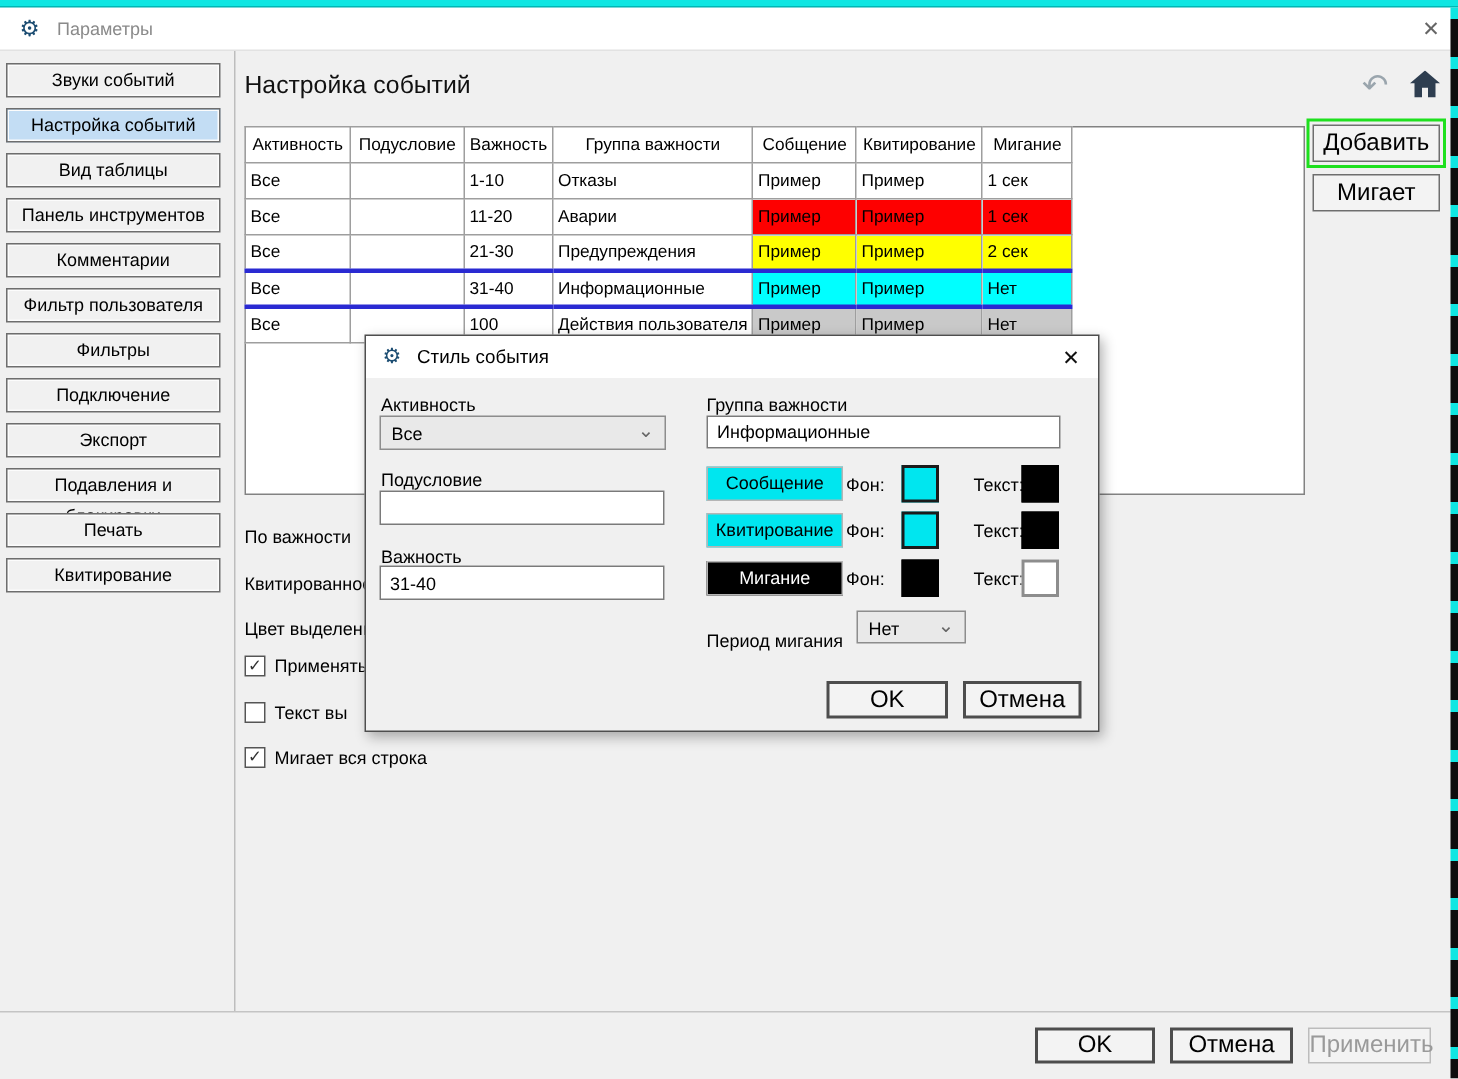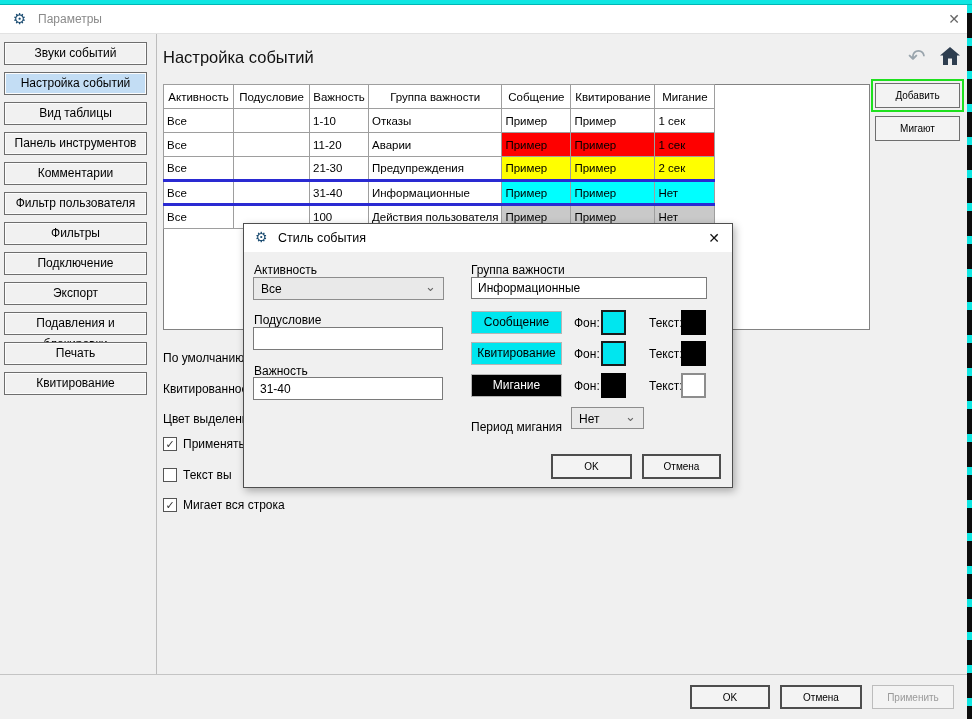--- a/index.html
+++ b/index.html
@@ -47,21 +47,21 @@
     font-size:11.5px; font-weight:normal; white-space:nowrap; overflow:hidden; }
   table.events th { text-align:center; background:#fff; }
   table.events td { text-align:left; background:#fff; }
   tr.sel td { border-top:3px solid #2a2ad2; border-bottom:3px solid #2a2ad2; }
   .bg-red { background:#fe0000 !important; }
   .bg-yellow { background:#ffff00 !important; }
   .bg-cyan { background:#00ffff !important; }
   .bg-gray { background:#c9c9c9 !important; }
 
   .add-wrap { position:absolute; left:871px; top:74px; border:2px solid #1ee01e; padding:2px; background:#f0f0f0; }
-  .btn { background:#f3f3f3; border:1px solid #6e6e6e; font-size:10px; color:#000;
+  .btn { background:#f3f3f3; border:1px solid #6e6e6e; font-size:16px; color:#000;
     text-align:center; cursor:pointer; font-family:inherit; }
   .btn-add { width:85px; height:25px; }
   .btn-del { position:absolute; left:875px; top:111px; width:85px; height:25px; }
 
   .bg-label { position:absolute; left:163px; font-size:12px; color:#000; white-space:nowrap; }
   .chk-row { position:absolute; left:163px; display:flex; align-items:center; gap:6px; white-space:nowrap; }
   .chk-box { width:14px; height:14px; background:#fff; border:1px solid #555; font-size:11px;
     line-height:12px; text-align:center; color:#333; cursor:pointer; }
 
   
@@ -84,21 +84,21 @@
   .dd { position:absolute; background:#e9e9e9; border:1px solid #8d8d8d; cursor:pointer; }
   .dd .dd-text { position:absolute; left:7px; top:4px; font-size:12px; }
   .dd .dd-arrow { position:absolute; right:7px; top:1px; font-size:13px; color:#666; }
   .txt { position:absolute; background:#fff; border:1px solid #7a7a7a; font-family:inherit;
     font-size:12px; padding:0 6px; color:#000; }
 
   .style-btn { position:absolute; left:227px; width:91px; height:23px; border:1px solid #b5b5b5;
     font-size:12px; text-align:center; line-height:21px; cursor:pointer; }
   .sb-cyan { background:#00e6ef; color:#000; }
   .sb-black { background:#000; color:#fff; }
-  .fon-label { left:330px; }
+  .fon-label { left:320px; }
   .text-label { left:405px; }
   .swatch { position:absolute; width:25px; height:25px; cursor:pointer; }
   .sw-cyan { background:#00e6ef; border:2px solid #1b1b1b; }
   .sw-black { background:#000; border:2px solid #000; }
   .sw-white { background:#fff; border:2px solid #8d8d8d; left:437px; }
   .sw-fon { left:357px; }
   .sw-text { left:437px; }
 
   .dlg-ok { position:absolute; left:307px; top:230px; width:81px; height:25px; border:2px solid #4d4d4d; }
   .dlg-cancel { position:absolute; left:398px; top:230px; width:79px; height:25px; border:2px solid #4d4d4d; }
@@ -206,23 +206,23 @@
       <td class="bg-gray">Пример</td>
       <td class="bg-gray">Пример</td>
       <td class="bg-gray">Нет</td>
     </tr>
   </tbody>
     </table>
 
   <div class="add-wrap">
     <button class="btn btn-add">Добавить</button>
   </div>
-  <button class="btn btn-del">Мигают</button>
-
-  <div class="bg-label" style="top:346px">По умолчанию</div>
+  <button class="btn btn-del">Мигает</button>
+
+  <div class="bg-label" style="top:346px">По важности</div>
   <div class="bg-label" style="top:377px">Квитированное</div>
   <div class="bg-label" style="top:407px">Цвет выделени</div>
 
   <div class="chk-row" style="top:432px">
     <span class="chk-box">✓</span>
     <span>Применять</span>
   </div>
   <div class="chk-row" style="top:463px">
     <span class="chk-box"></span>
     <span>Текст вы</span>

